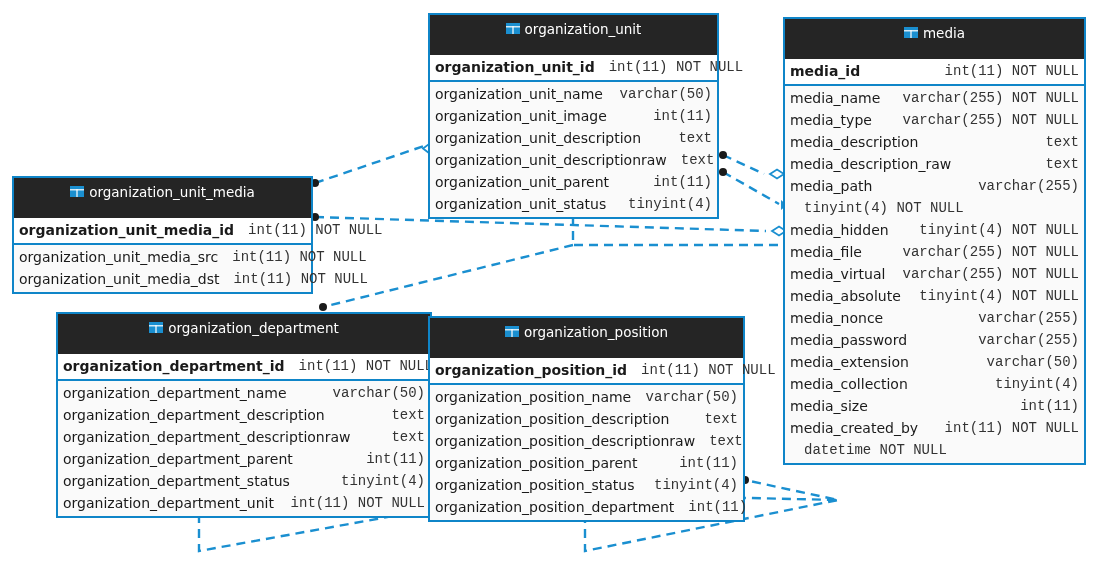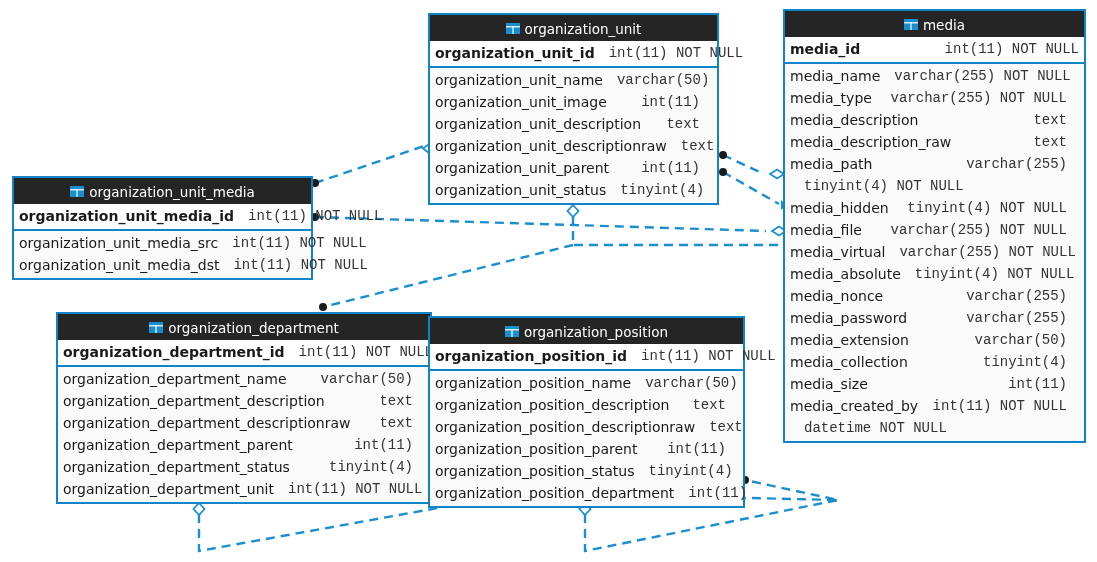--- a/index.html
+++ b/index.html
@@ -27,21 +27,21 @@
   .tbl {
     position: absolute;
     box-sizing: border-box;
     border: 2px solid #0f85c8;
     background: #fafafa;
     z-index: 5;
   }
   .tbl-header {
     background: #252525;
     color: #ffffff;
-    height: 26px;
+    height: 40px;
     line-height: 26px;
     text-align: center;
     font-size: 13.5px;
     white-space: nowrap;
     position: relative;
   }
   .tbl-header .tname {
     display: inline-block;
     vertical-align: middle;
   }
@@ -65,21 +65,21 @@
     padding: 0 5px;
     font-size: 14px;
     color: #1a1a1a;
     white-space: nowrap;
     background: #fafafa;
   }
   .pk-row .row { background: #ffffff; }
   .row .fname { font-weight: normal; }
   .pk-row .row .fname { font-weight: bold; }
   .row .ftype { color: #333333; margin-left: 14px; font-family: Liberation Mono, monospace; }
-  .body-rows { background: #fafafa; padding: 1px 12px 2px 0; }
+  .body-rows { background: #fafafa; padding: 1px 0 2px 0; }
   .pk-row { padding: 1px 0 2px 0; }
 </style>
 </head>
 <body>
 
 <div id="canvas">
 
   <svg id="edges" viewBox="0 0 1097 562" xmlns="http://www.w3.org/2000/svg">
 
     <g>
@@ -173,21 +173,21 @@
           <div class="row">
             <span class="fname">organization_unit_parent</span>
             <span class="ftype">int(11)</span>
           </div>
           <div class="row">
             <span class="fname">organization_unit_status</span>
             <span class="ftype">tinyint(4)</span>
           </div>
         </div>
       </div>
-      <div class="tbl" style="left: 783px; top: 9px; width: 303px;">
+      <div class="tbl" style="left: 783px; top: 17px; width: 303px;">
         <div class="tbl-header"><span class="tbl-icon"><svg viewBox="0 0 14 11" xmlns="http://www.w3.org/2000/svg">
               <rect x="0" y="0" width="14" height="11" fill="#1a8fd0"></rect>
               <rect x="0" y="3.2" width="14" height="1.2" fill="#ffffff"></rect>
               <rect x="6.4" y="3.2" width="1.2" height="7.8" fill="#ffffff"></rect>
             </svg></span><span class="tname">media</span></div>
         <div class="pk-row">
           <div class="row">
             <span class="fname">media_id</span>
             <span class="ftype">int(11) NOT NULL</span>
           </div>

